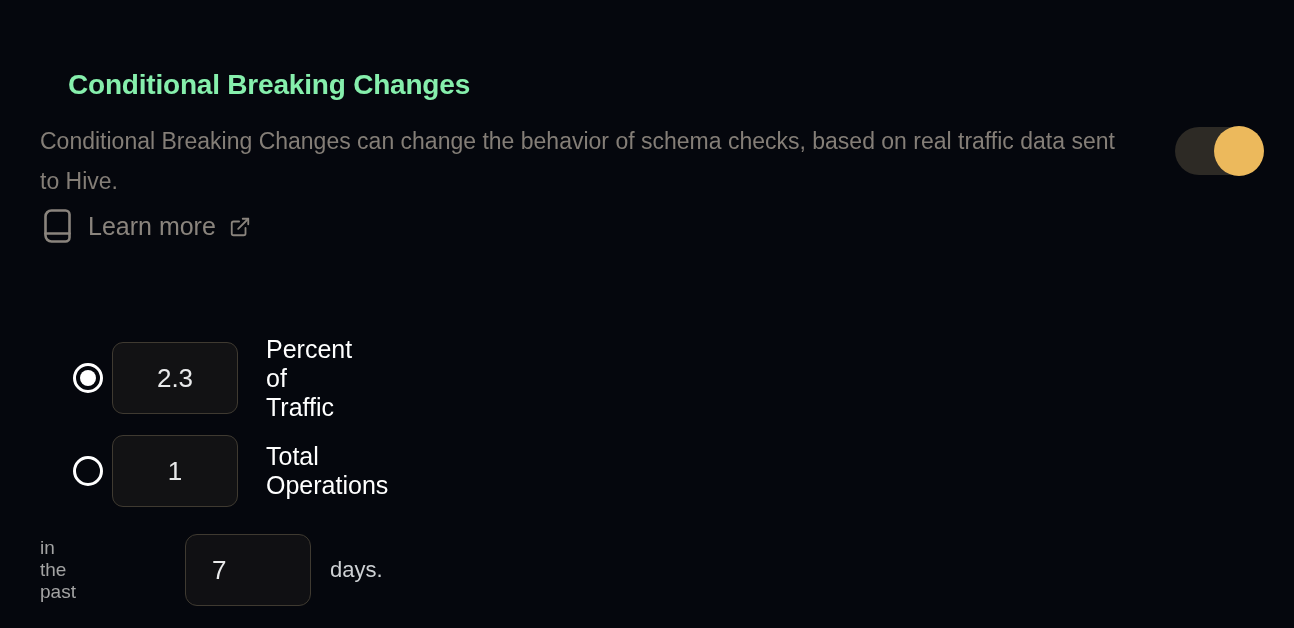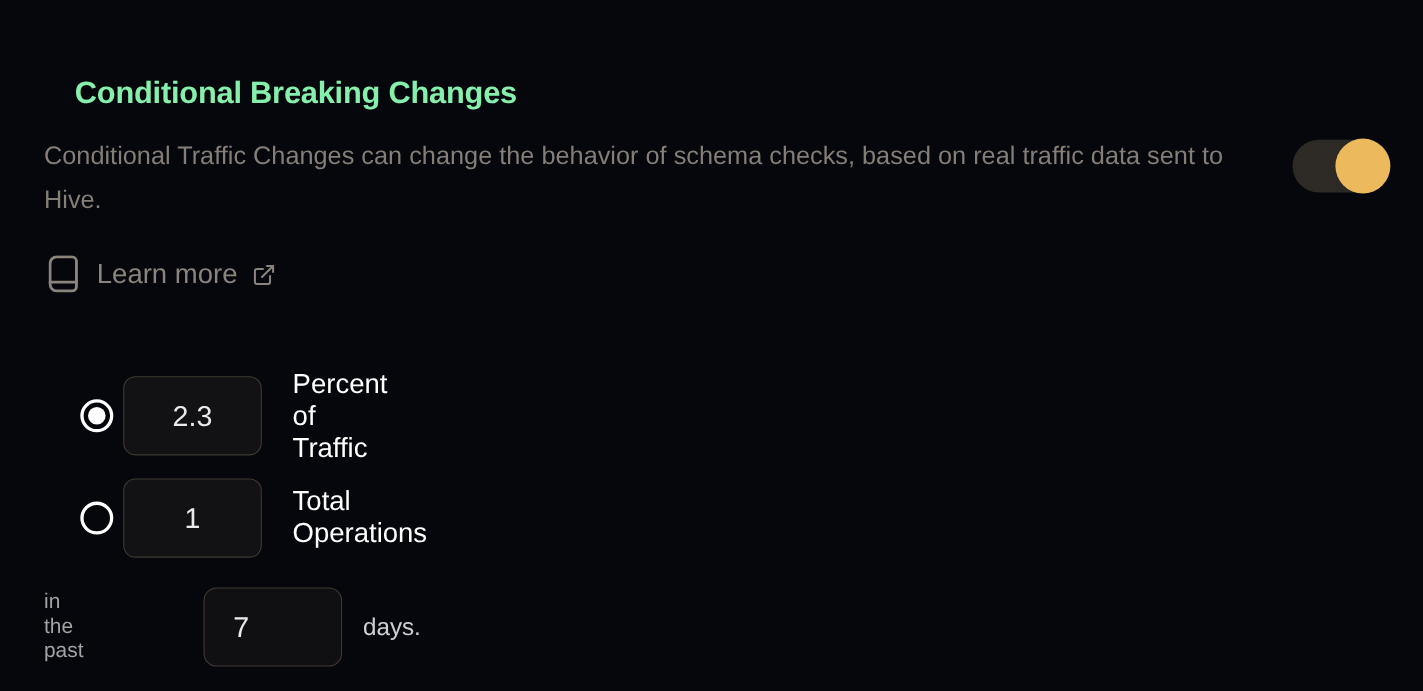--- a/index.html
+++ b/index.html
@@ -63,21 +63,20 @@
     position: absolute;
     left: 44px;
     top: 206px;
     height: 40px;
     display: flex;
     align-items: center;
     gap: 17px;
     color: #8a847d;
     cursor: pointer;
     text-decoration: none;
-    margin-top: 23px;
   }
   .learn-more-label {
     font-size: 25px;
     color: #8a847d;
   }
   .learn-more svg {
     display: block;
   }
   .ext-icon-wrap {
     margin-left: -4px;
@@ -192,21 +191,21 @@
     color: #ced1d4;
   }
 </style>
 </head>
 <body>
 
 <div class="canvas">
 
   <h2 class="section-title">Conditional Breaking Changes</h2>
 
-  <p class="section-description">Conditional Traffic Changes can change the behavior of schema checks, based on real traffic data sent to Hive.</p>
+  <p class="section-description">Conditional Breaking Changes can change the behavior of schema checks, based on real traffic data sent to Hive.</p>
 
   <div class="toggle" role="switch" aria-checked="true">
     <div class="toggle-knob"></div>
   </div>
 
   <a class="learn-more" href="#">
     <span>
       <svg width="27" height="34" viewBox="0 0 27 34" fill="none" stroke="#8a847d" stroke-width="2.6" stroke-linecap="round" stroke-linejoin="round">
         <path d="M25.5 28.5 A4 4 0 0 1 21.5 32.5 H7.5 A6 6 0 0 1 1.5 26.5 V7.5 A6 6 0 0 1 7.5 1.5 H21.5 A4 4 0 0 1 25.5 5.5 Z"></path>
         <line x1="1.5" y1="24.5" x2="25.5" y2="24.5"></line>

